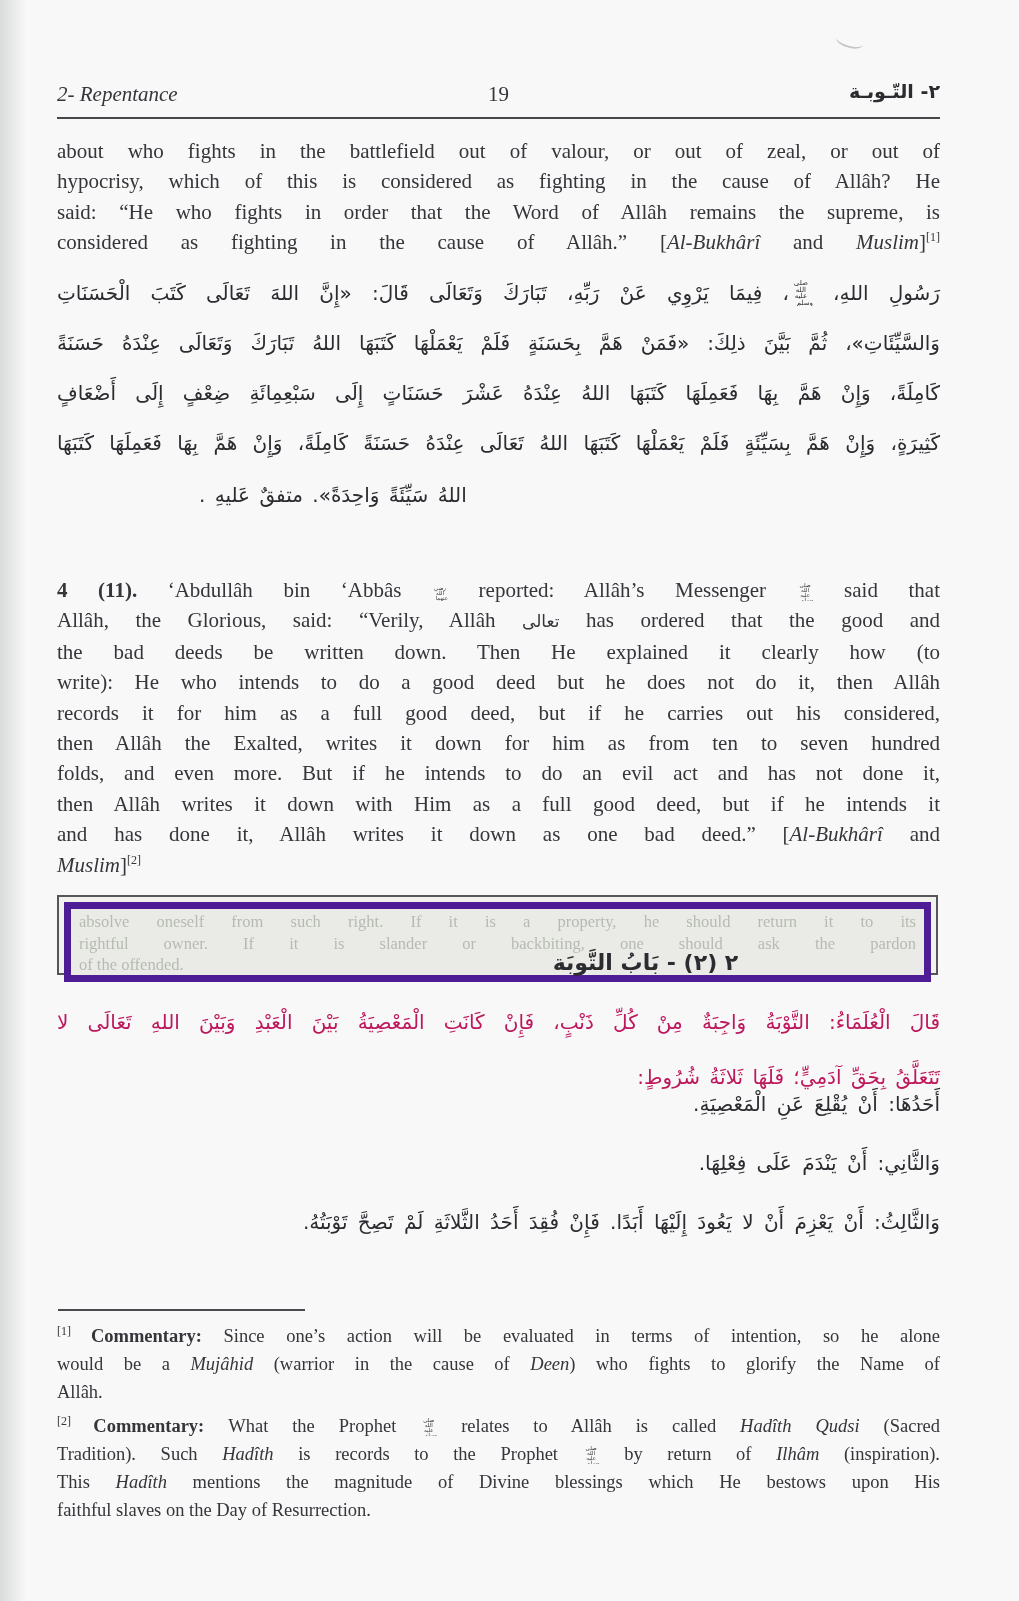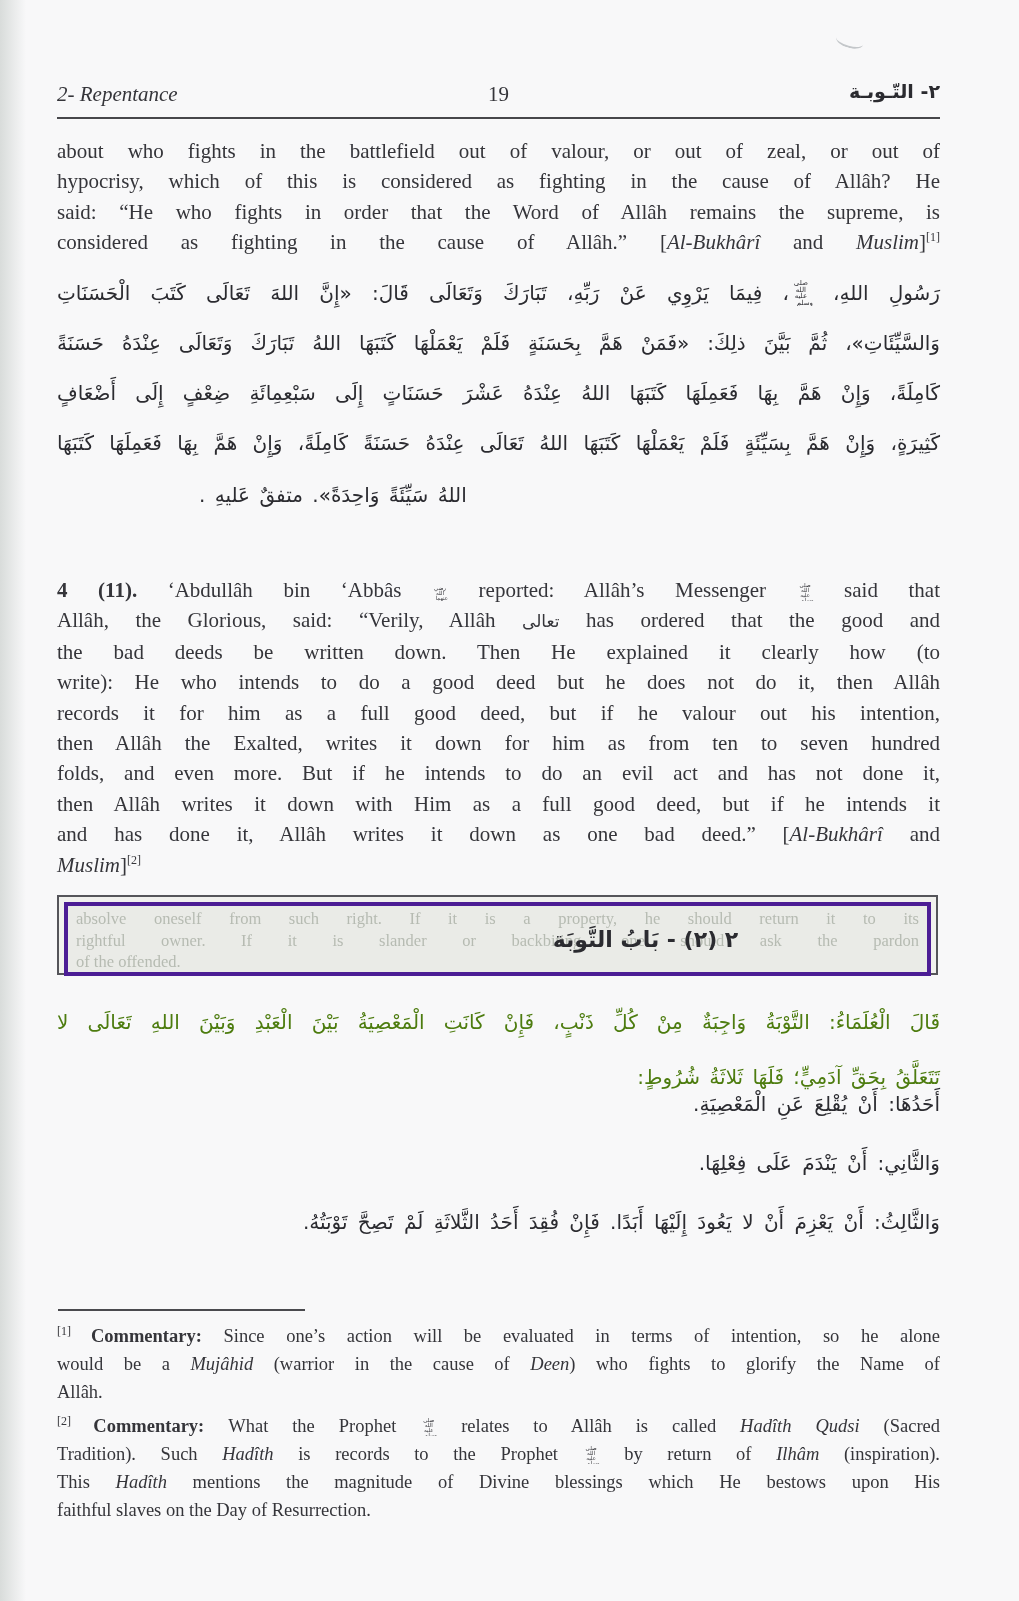--- a/index.html
+++ b/index.html
@@ -51,37 +51,37 @@
   }
   .translation {
     position:absolute; left:57px; right:79px; top:575px;
     font-size:21px; line-height:30.4px; text-align:justify;
   }
   .chapter-box {
     position:absolute; left:57px; right:81px; top:895px; height:80px;
     border:2px solid #55555a; padding:5px; background:#f1f1ee; box-sizing:border-box;
   }
   .box-inner {
-    position:relative; height:100%; border:4px solid #4c1d95; background:#eaebe7;
-    display:flex; align-items:center; justify-content:center;padding-left:24px;
+    position:relative; height:100%; border:7px solid #4c1d95; background:#eaebe7;
+    display:flex; align-items:flex-end; justify-content:center;padding-left:24px;
   }
   .ghost-layer {
     position:absolute; left:8px; right:8px; top:2px; bottom:2px;
     font-size:16.5px; line-height:21.5px; color:#b6bbb2;
     filter:blur(0.6px); overflow:hidden;
   }
   .box-title {
     position:relative; left:136px; direction:rtl;
     font-family:"DejaVu Sans", sans-serif; font-weight:bold;
     font-size:22px; color:#2b2b30; z-index:1;
   }
   .scholars {
     position:absolute; left:57px; right:79px; top:995px;
     direction:rtl; font-family:"DejaVu Sans", sans-serif;
-    font-size:20px; line-height:55px; color:#4d7c0f; word-spacing:3px;
+    font-size:20px; line-height:55px; color:#be185d; word-spacing:3px;
   }
   .conditions {
     position:absolute; left:57px; right:79px; top:1075px;
     direction:rtl; font-family:"DejaVu Sans", sans-serif;
     font-size:20px; line-height:59px; color:#2b2b30; word-spacing:4px;
   }
   .fn-rule { position:absolute; left:58px; top:1309px; width:247px; border-top:2px solid #4a4a4e; }
   .footnotes {
     position:absolute; left:57px; right:79px; top:1322px;
     font-size:18.5px; line-height:28.2px; text-align:justify;
@@ -130,21 +130,21 @@
         <div class="tline fill">كَثِيرَةٍ، وَإِنْ هَمَّ بِسَيِّئَةٍ فَلَمْ يَعْمَلْهَا كَتَبَهَا اللهُ تَعَالَى عِنْدَهُ حَسَنَةً كَامِلَةً، وَإِنْ هَمَّ بِهَا فَعَمِلَهَا كَتَبَهَا</div>
       </div>
     <div class="hadith-last">اللهُ سَيِّئَةً وَاحِدَةً». متفقٌ عَليهِ .</div>
   </div>
 
   <div class="translation">
       <div class="tline fill"><span class="s-b">4 (11).</span><span> ‘Abdullâh bin ‘Abbâs </span><span class="s-ra">رضي الله عنهما</span><span> reported: Allâh’s Messenger </span><span class="s-saw-sm">صلى الله عليه وسلم</span><span> said that</span></div>
       <div class="tline fill"><span>Allâh, the Glorious, said: “Verily, Allâh </span><span class="s-ar">تعالى</span><span> has ordered that the good and</span></div>
       <div class="tline fill">the bad deeds be written down. Then He explained it clearly how (to</div>
       <div class="tline fill">write): He who intends to do a good deed but he does not do it, then Allâh</div>
-      <div class="tline fill">records it for him as a full good deed, but if he valour out his intention,</div>
+      <div class="tline fill">records it for him as a full good deed, but if he carries out his considered,</div>
       <div class="tline fill">then Allâh the Exalted, writes it down for him as from ten to seven hundred</div>
       <div class="tline fill">folds, and even more. But if he intends to do an evil act and has not done it,</div>
       <div class="tline fill">then Allâh writes it down with Him as a full good deed, but if he intends it</div>
       <div class="tline fill"><span>and has done it, Allâh writes it down as one bad deed.” [</span><span class="s-i">Al-Bukhârî</span><span> and</span></div>
       <div class="tline"><span class="s-i">Muslim</span><span>]</span><span class="s-sup">[2]</span></div>
     </div>
 
   <div class="chapter-box">
     <div class="box-inner">
       <div class="ghost-layer">

